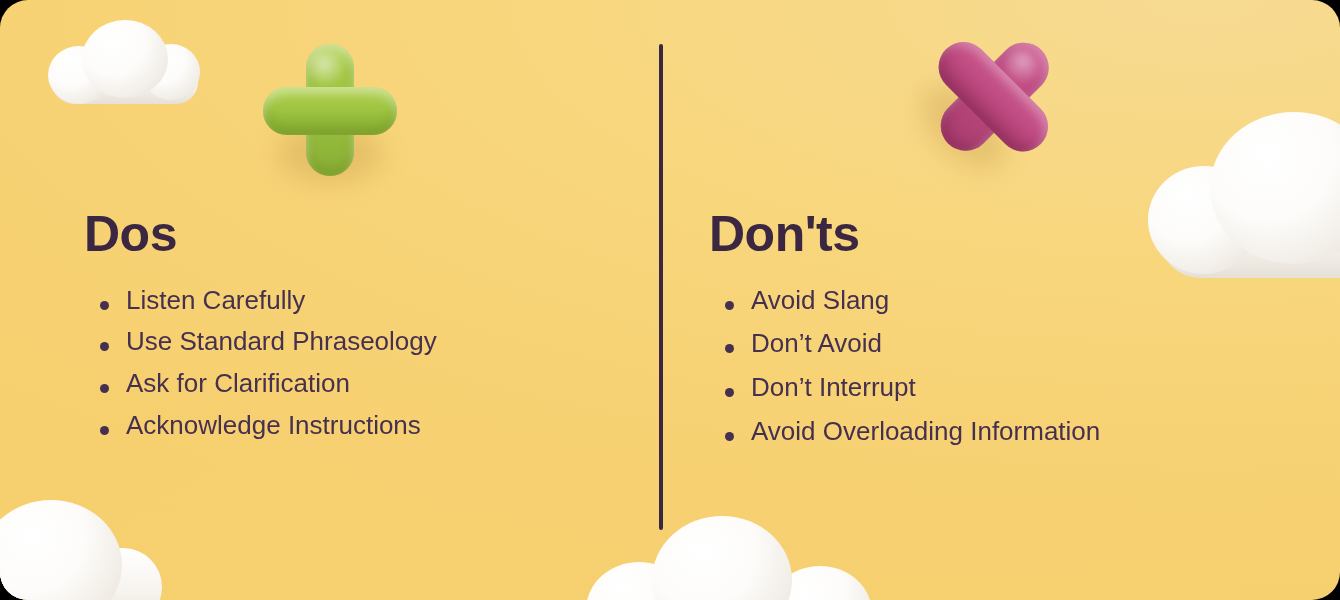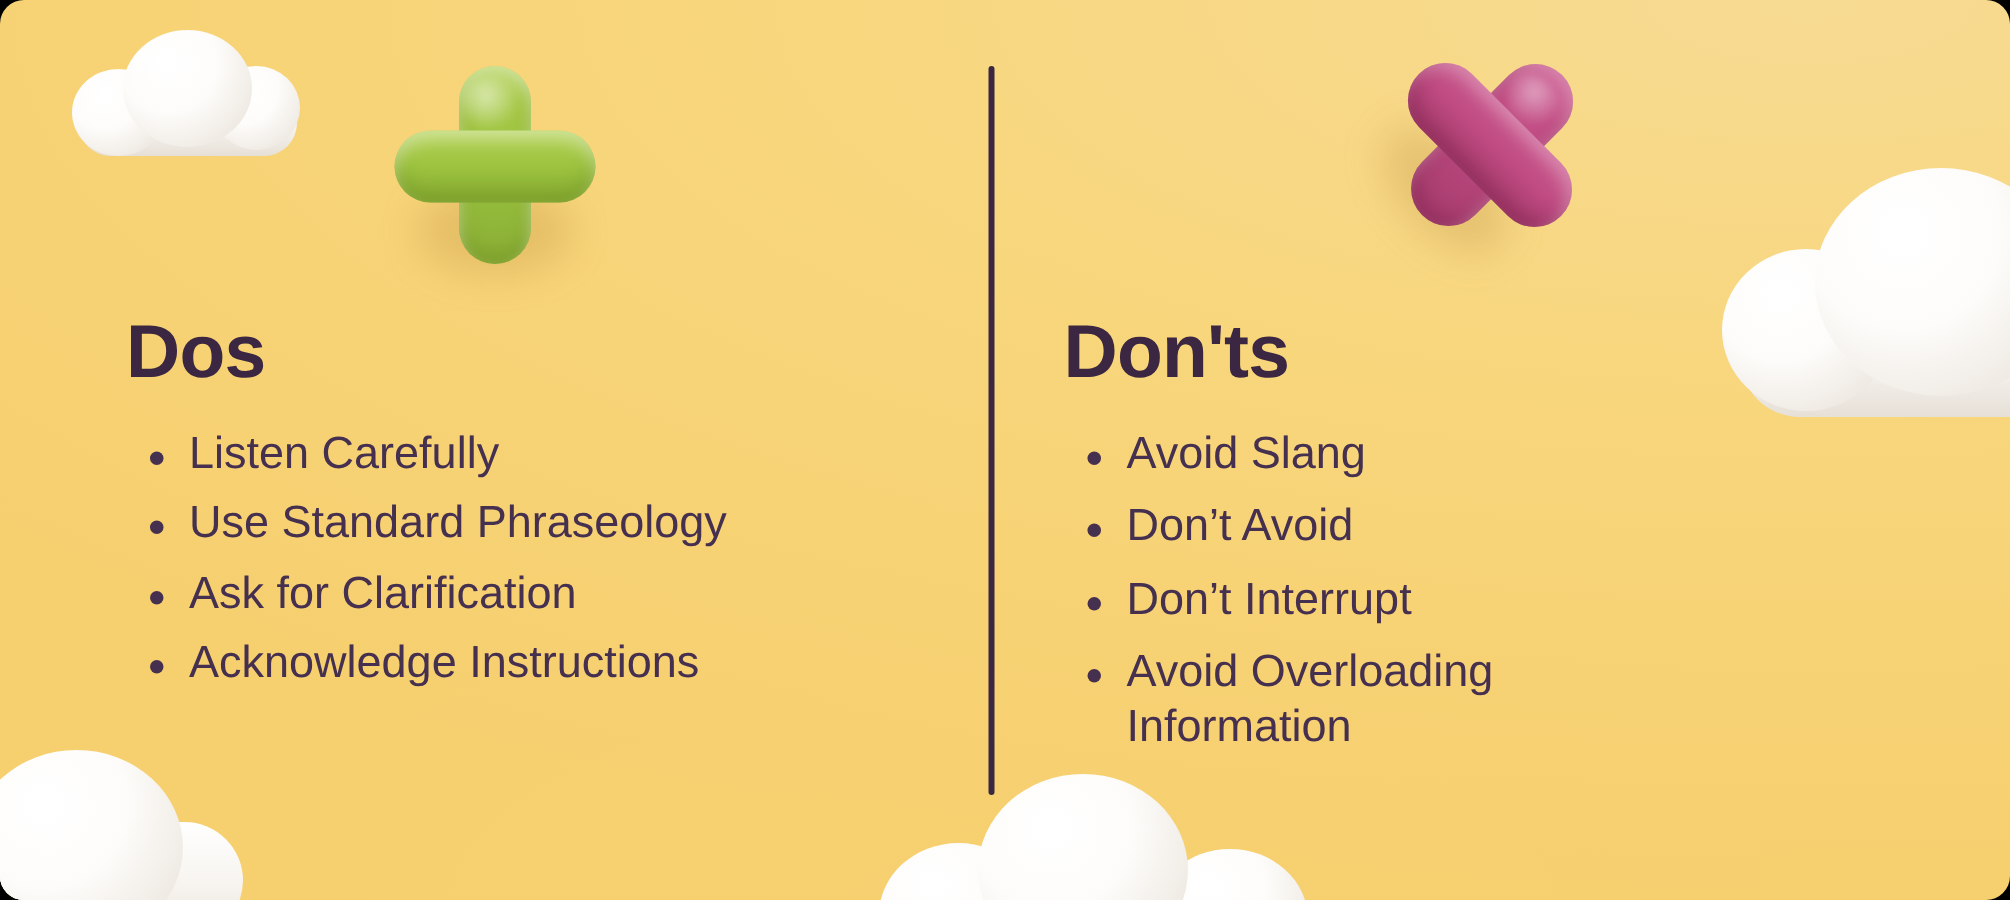--- a/index.html
+++ b/index.html
@@ -13,21 +13,21 @@
     height: 600px;
     overflow: hidden;
     font-family: "Liberation Sans", sans-serif;
   }
 
   
   #card {
     position: relative;
     width: 1340px;
     height: 600px;
-    border-radius: 16px;
+    border-radius: 28px;
     overflow: hidden;
     background:
       radial-gradient(120% 100% at 90% 0%, #F7DB92 0%, #F8D67C 45%, #F6CF6E 100%);
   }
   .bg-warm {
     position: absolute;
     inset: 0;
     background:
       radial-gradient(70% 60% at 50% 100%, rgba(247,209,114,0.55) 0%, rgba(247,209,114,0) 70%);
     pointer-events: none;
@@ -160,21 +160,21 @@
 
   ul.points {
     list-style: none;
     margin: 0;
     padding: 0;
   }
   ul.points li {
     position: relative;
     padding-left: 42px;
     margin-bottom: 10px;
-    font-size: 30px;
+    font-size: 26px;
     line-height: 1.22;
     color: #46304F;
     font-family: "Liberation Sans", sans-serif;
   }
   ul.points li .dot {
     position: absolute;
     left: 16px;
     top: 16px;
     width: 9px;
     height: 9px;

